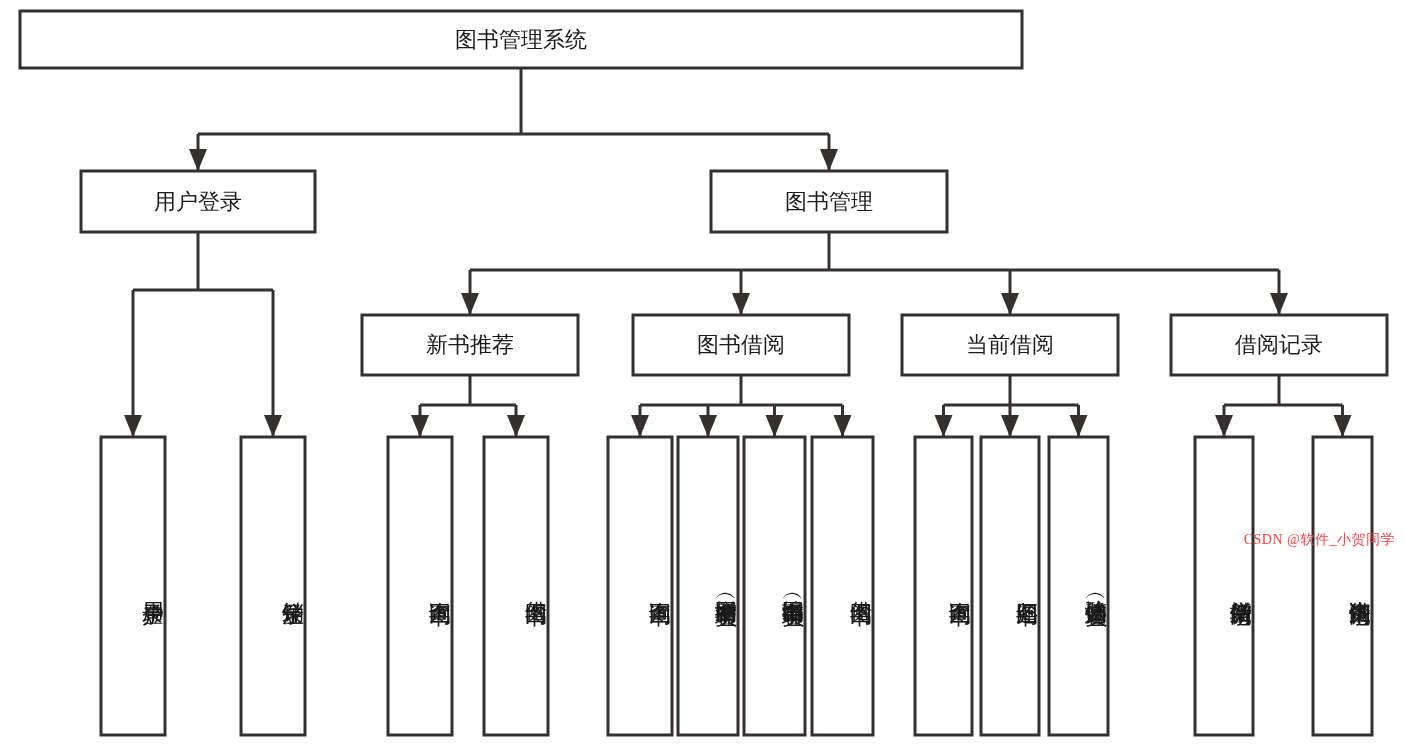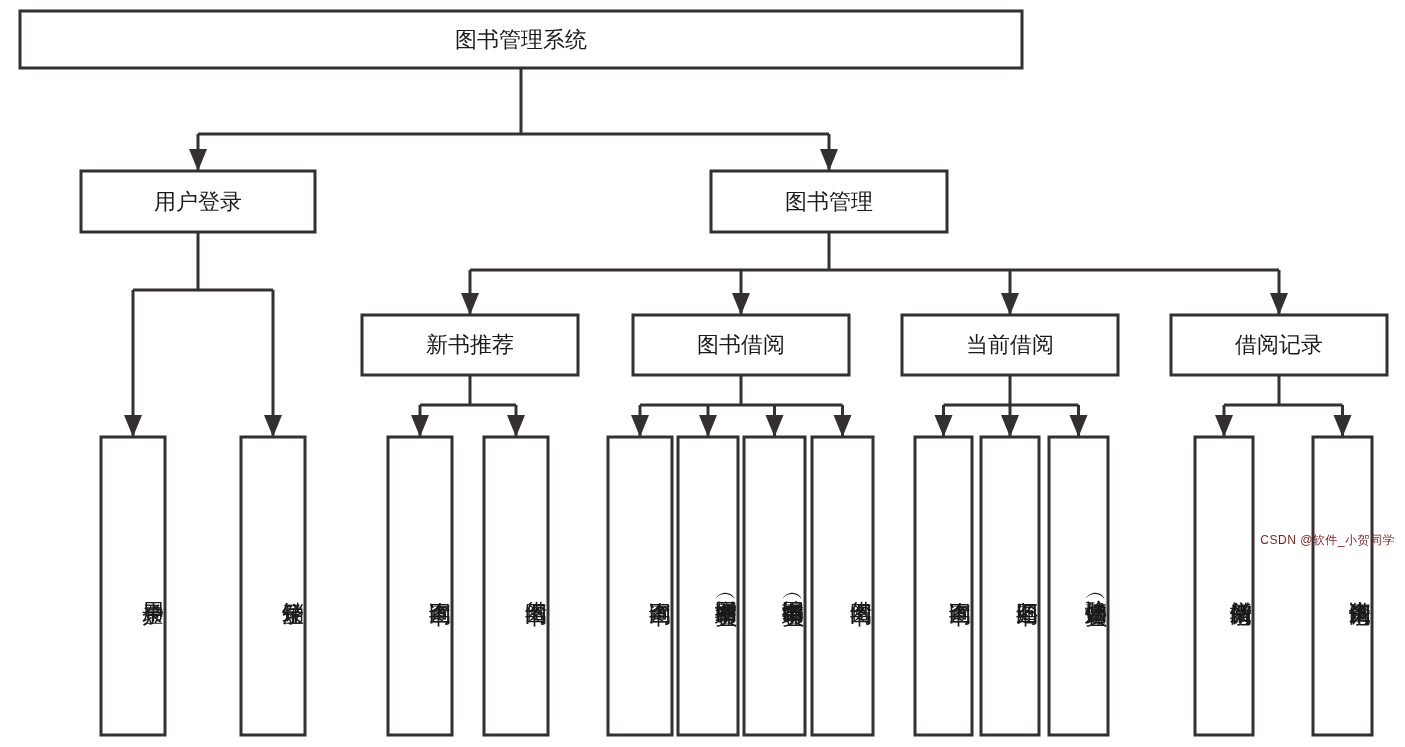--- a/index.html
+++ b/index.html
@@ -60,23 +60,23 @@
     line-height: 1.12;
     color: #1a1a1a;
     letter-spacing: 1px;
     white-space: nowrap;
     pointer-events: none;
   }
   .watermark {
     position: absolute;
     right: 10px;
     bottom: 6px;
-    font-family: Liberation Sans, sans-serif;
-    font-size: 12px;
-    color: #7f1d1d;
+    font-family: Liberation Serif, serif;
+    font-size: 14px;
+    color: #ef4444;
     letter-spacing: 0.5px;
     white-space: nowrap;
   }
 </style>
 </head>
 <body>
 
 <div id="diagram-root">
 
   <svg class="diagram" viewBox="0 0 1405 747">

